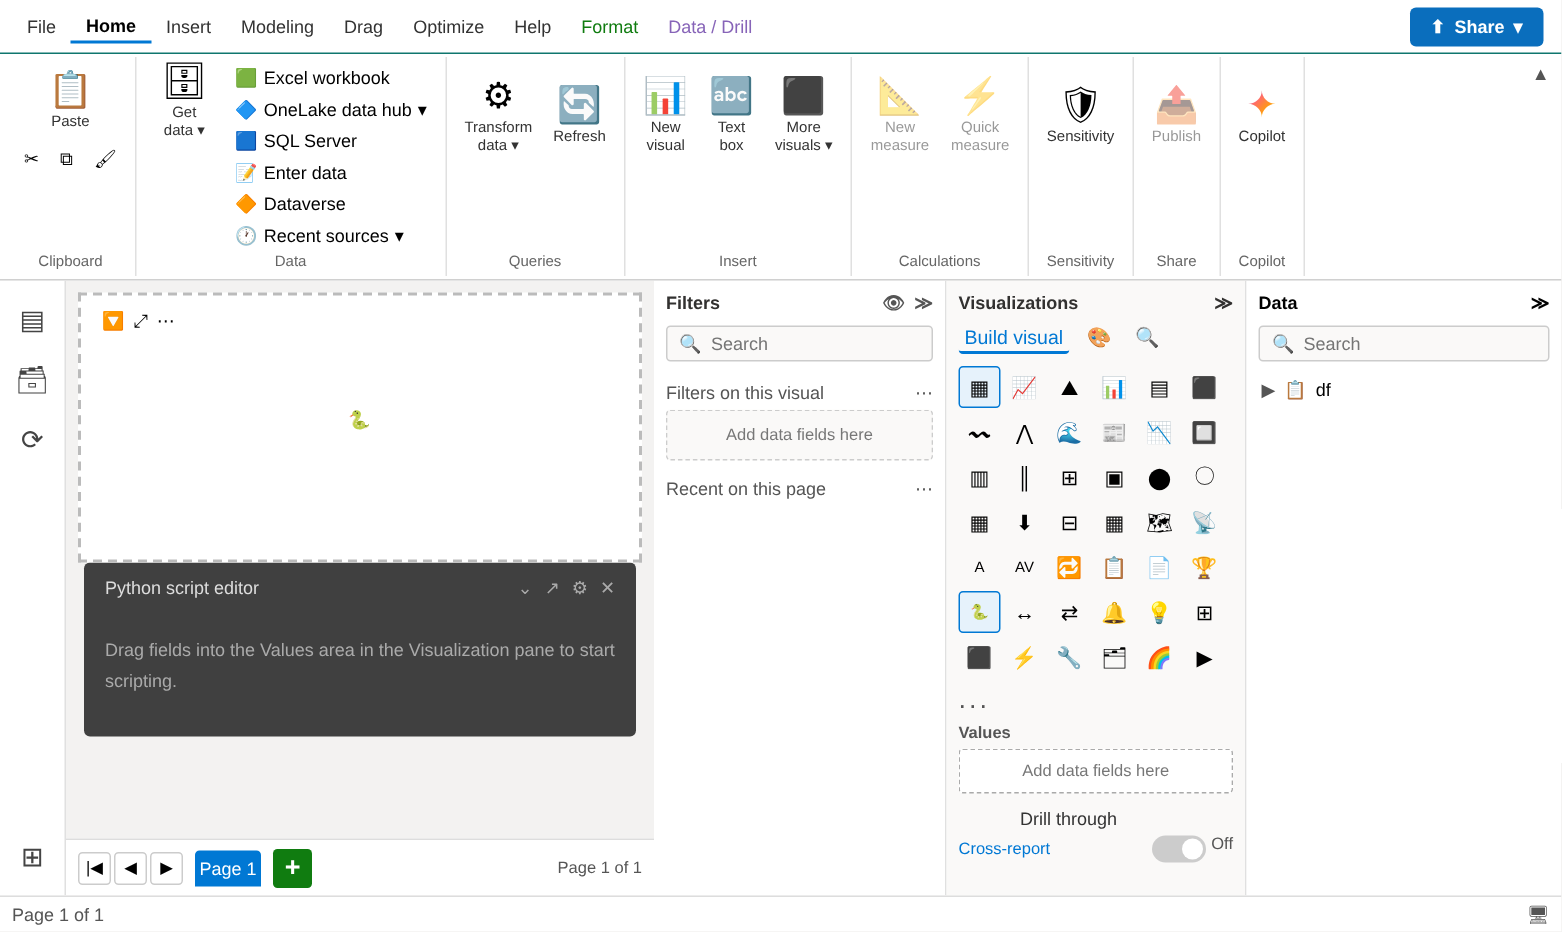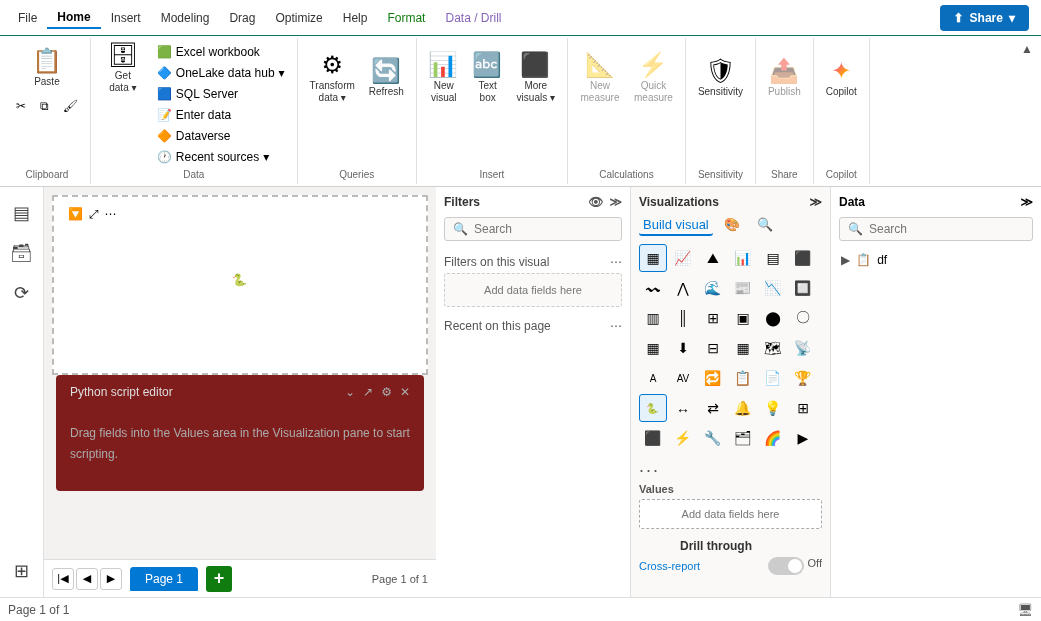--- a/index.html
+++ b/index.html
@@ -31,30 +31,30 @@
     
     .left-sidebar { width: 44px; background: #fff; border-right: 1px solid #e0e0e0; display: flex; flex-direction: column; align-items: center; padding-top: 8px; gap: 4px; }
     .sidebar-icon { width: 36px; height: 36px; display: flex; align-items: center; justify-content: center; cursor: pointer; border-radius: 3px; font-size: 18px; color: #444; }
 
     
     .canvas-area { flex: 1; display: flex; flex-direction: column; background: #f3f2f1; overflow: hidden; }
     .canvas-main { flex: 1; position: relative; display: flex; flex-direction: column; overflow: hidden; }
     .canvas-toolbar { display: flex; align-items: center; gap: 6px; padding: 4px 8px; }
 
     
-    .script-editor { background: #7f1d1d; color: #ccc; padding: 10px 14px; margin: 0 12px 8px 12px; border-radius: 4px; flex-shrink: 0; }
+    .script-editor { background: #404040; color: #ccc; padding: 10px 14px; margin: 0 12px 8px 12px; border-radius: 4px; flex-shrink: 0; }
     .script-editor-header { display: flex; align-items: center; justify-content: space-between; margin-bottom: 8px; }
     .script-editor-title { color: #ddd; font-size: 12px; font-weight: 500; }
     .script-editor-controls { display: flex; gap: 8px; color: #aaa; font-size: 14px; }
     .script-editor-body { color: #aaa; font-size: 13px; line-height: 1.6; padding: 16px 0; }
 
     
     .page-bar { background: #fff; border-top: 1px solid #ddd; height: 38px; display: flex; align-items: center; gap: 8px; padding: 0 8px; }
     .page-nav-btn { width: 22px; height: 22px; display: flex; align-items: center; justify-content: center; cursor: pointer; border-radius: 3px; border: 1px solid #ccc; background: #fff; font-size: 11px; }
-    .page-tab { background: #fff; border: 1px solid #ccc; border-radius: 3px 3px 0 0; padding: 4px 14px; cursor: pointer; font-size: 12px; }
+    .page-tab { background: #fff; border: 1px solid #ccc; border-radius: 3px 3px 0 0; padding: 4px 2px; cursor: pointer; font-size: 12px; }
     .page-tab.active { background: #0078d4; color: #fff; border-color: #0078d4; }
     .add-page-btn { width: 26px; height: 26px; background: #107c10; color: #fff; border-radius: 3px; display: flex; align-items: center; justify-content: center; cursor: pointer; font-size: 18px; font-weight: bold; }
     .page-info { margin-left: auto; font-size: 11px; color: #555; }
 
     
     .filters-panel { width: 195px; background: #fff; border-right: 1px solid #e0e0e0; display: flex; flex-direction: column; padding: 8px; }
     .panel-header { display: flex; align-items: center; justify-content: space-between; margin-bottom: 8px; font-weight: 600; font-size: 13px; color: #323130; }
     .panel-header-icons { display: flex; gap: 6px; color: #555; }
     .search-box { display: flex; align-items: center; border: 1px solid #ccc; border-radius: 3px; padding: 4px 8px; gap: 6px; background: #faf9f8; margin-bottom: 8px; }
     .search-box input { border: none; outline: none; background: transparent; font-size: 12px; flex: 1; }
@@ -64,21 +64,21 @@
 
     
     .viz-panel { width: 200px; background: #faf9f8; border-right: 1px solid #e0e0e0; display: flex; flex-direction: column; padding: 8px; overflow-y: auto; }
     .viz-panel-header { display: flex; align-items: flex-end; justify-content: space-between; margin-bottom: 6px; font-weight: 700; font-size: 13px; color: #323130; }
     .viz-type-row { display: flex; gap: 2px; margin-bottom: 2px; }
     .viz-type-btn { width: 28px; height: 28px; display: flex; align-items: center; justify-content: center; cursor: pointer; border-radius: 3px; border: 1px solid transparent; font-size: 14px; }
     .viz-type-btn.active { background: #e6f2fb; border-color: #0078d4; }
     .viz-section-label { font-size: 11px; color: #555; margin: 6px 0 4px; font-weight: 600; }
     .viz-drop-area { border: 1px dashed #aaa; border-radius: 3px; padding: 8px; text-align: center; color: #777; font-size: 11px; background: #fff; cursor: pointer; margin-bottom: 6px; }
     .drill-section { margin-top: 4px; }
-    .drill-label { font-size: 12px; color: #333; font-weight: 700; margin-bottom: 4px; padding-left: 41px; }
+    .drill-label { font-size: 12px; color: #333; font-weight: 400; margin-bottom: 4px; padding-left: 41px; }
     .drill-row { display: flex; align-items: center; justify-content: space-between; }
     .drill-text { font-size: 11px; color: #0078d4; text-align: center; }
     .toggle { display: flex; align-items: flex-start; gap: 4px; }
     .toggle-track { width: 36px; height: 18px; background: #ccc; border-radius: 9px; position: relative; cursor: pointer; }
     .toggle-thumb { width: 14px; height: 14px; background: #fff; border-radius: 50%; position: absolute; top: 2px; right: 2px; }
     .toggle-label { font-size: 11px; color: #555; }
     .viz-more { font-size: 18px; color: #555; cursor: pointer; letter-spacing: 2px; margin-top: 2px; }
     .viz-tab-row { display: flex; gap: 8px; margin-bottom: 8px; }
     .viz-tab { font-size: 13px; cursor: pointer; color: #555; padding: 2px 4px; border-radius: 3px; }
     .viz-tab.active { color: #0078d4; border-bottom: 2px solid #0078d4; }

